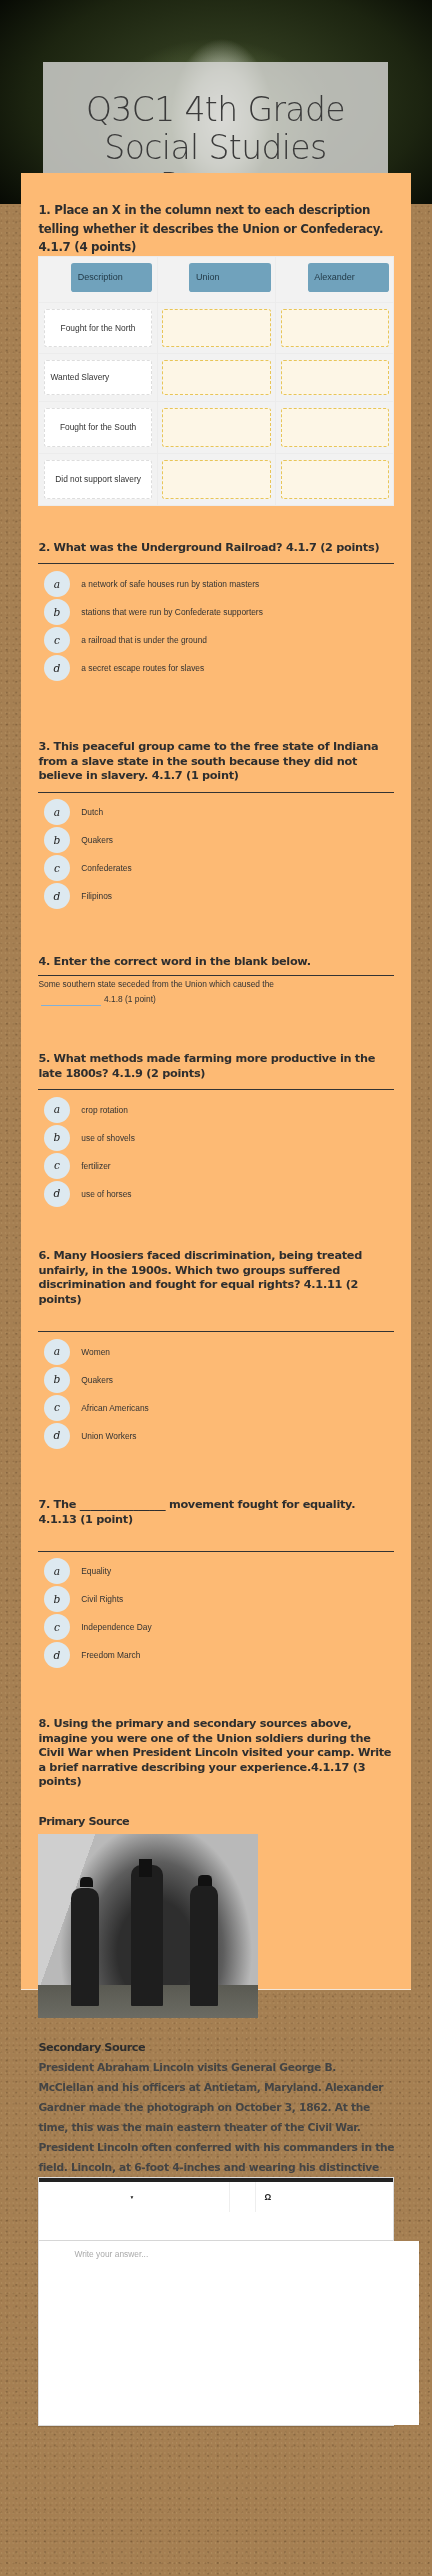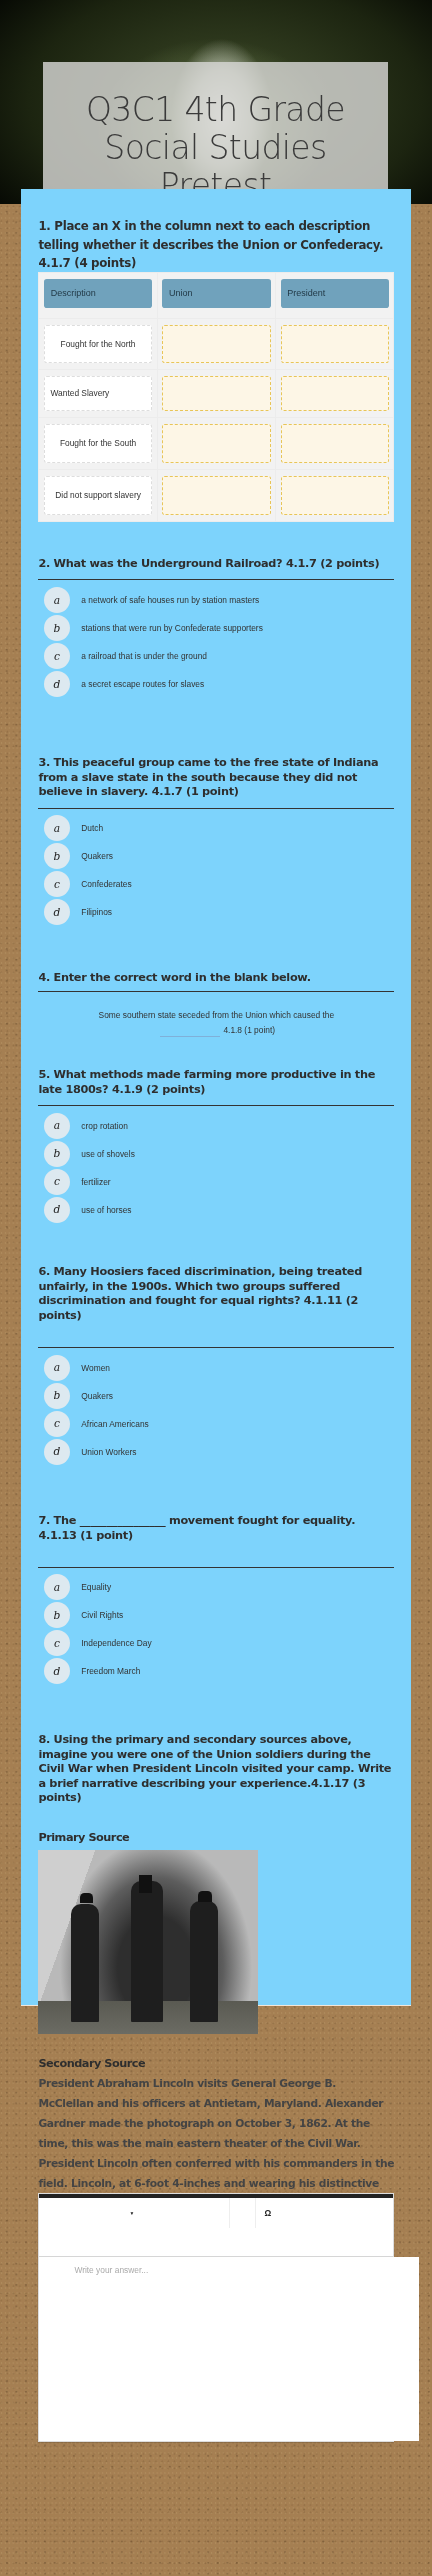--- a/index.html
+++ b/index.html
@@ -34,22 +34,22 @@
   .title-box h1 {
     font-family: "DejaVu Sans", sans-serif;
     font-weight: 200;
     font-size: 33px;
     line-height: 38px;
     color: #3a3a3a;
     letter-spacing: -0.6px;
     width: 265px;
   }
   .card {
-    position: absolute; left: 21.4px; top: 189px; width: 390px; height: 1817px;
-    background: #7dd3fc;
+    position: absolute; left: 21.4px; top: 173px; width: 390px; height: 1817px;
+    background: #fdba74;
     border-bottom: 1.1px solid #f3e6d8;
   }
   .q { position: absolute; left: 17px; width: 356px; }
   .q-title {
     font-family: "DejaVu Sans", sans-serif;
     font-weight: bold;
     font-size: 11.3px;
     line-height: 14.6px;
     color: #2e2e2e;
     letter-spacing: -0.3px;
@@ -68,20 +68,21 @@
 
   
   .match { position: absolute; left: 17px; top: 82px; width: 356px; background: #f2f2f2; border: 0.6px solid #ececec; }
   .mrow { display: flex; border-bottom: 0.6px solid #ececec; }
   .mcell { flex: 1; padding: 5.6px 4.5px; border-right: 0.6px solid #ececec; display: flex; }
   .mcell:last-child { border-right: none; }
   .hdr {
     flex: 1; height: 100%; background: #70a2bc; border-radius: 2.8px;
     color: #223a48; font-size: 9px; display: flex; align-items: center; padding-left: 6.8px;
     height: 29px;
+    margin-left: 27px;
   }
   .desc {
     flex: 1; background: #fff; border: 0.8px dashed #ddd; border-radius: 2.8px;
     display: flex; align-items: center; justify-content: center; text-align: center;
     font-size: 8.4px; line-height: 10.7px; color: #333; padding: 0 5.6px;
   }
   .desc.left { justify-content: flex-start; text-align: left; }
   .drop {
     flex: 1; background: #fdf6e6; border: 0.8px dashed #e8c558; border-radius: 2.8px;
   }
@@ -144,21 +145,21 @@
   </div>
   <div class="match" style="top:83px;">
     <div class="mrow" style="height:46px;">
       <div class="mcell">
           <div class="hdr">Description</div>
         </div>
       <div class="mcell">
           <div class="hdr">Union</div>
         </div>
       <div class="mcell">
-          <div class="hdr">President</div>
+          <div class="hdr">Alexander</div>
         </div>
     </div>
     <div class="mrow" style="height:51px;">
       <div class="mcell">
           <div class="desc">Fought for the North</div>
         </div>
       <div class="mcell">
           <div class="drop"></div>
         </div>
       <div class="mcell">
@@ -242,21 +243,21 @@
       <div class="opt">
           <span class="badge">d</span>
           <span class="opt-label">Filipinos</span>
         </div>
     </div>
   </div>
 
   <div class="q" style="top:782px;">
     <div class="q-title">4. Enter the correct word in the blank below.</div>
     <div class="rule" style="margin-top:5.6px;"></div>
-    <div class="fill-text" style="margin-top:16px;text-align:center;">
+    <div class="fill-text" style="margin-top:1px;">
       <span>Some southern state seceded from the Union which caused the</span><br>
       <span class="blank" contenteditable="true" style=""></span><span>4.1.8 (1 point)</span>
     </div>
   </div>
 
   <div class="q" style="top:879px;">
     <div class="q-title">5. What methods made farming more productive in the late 1800s? 4.1.9 (2 points)</div>
     <div class="rule"></div>
     <div class="options">
       <div class="opt">

